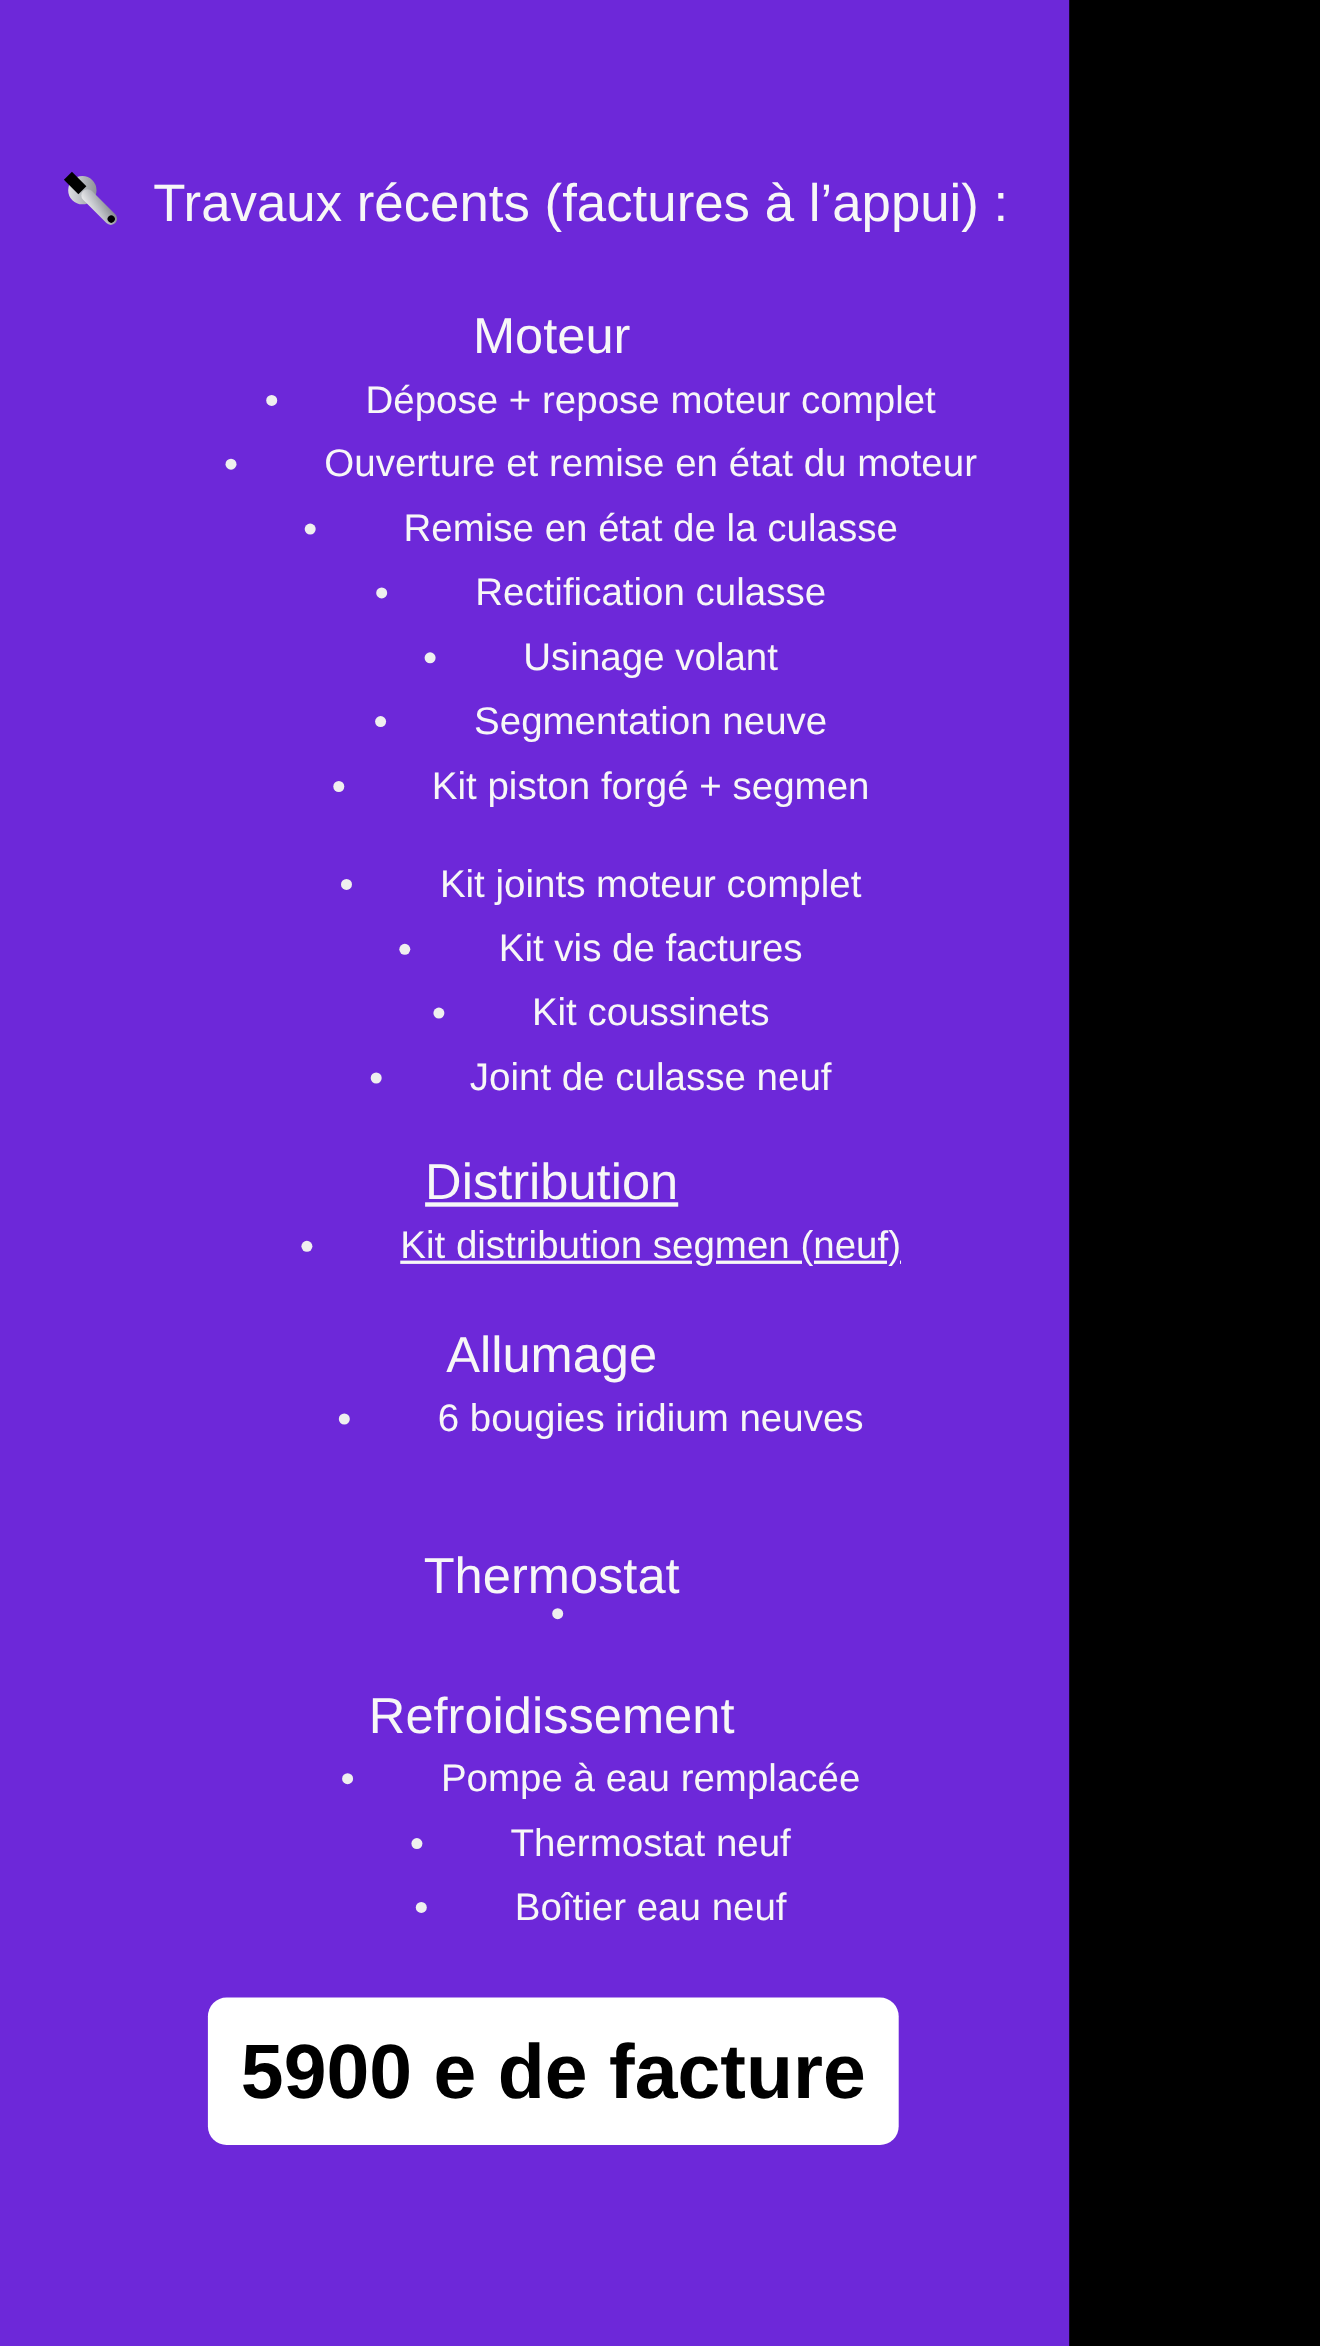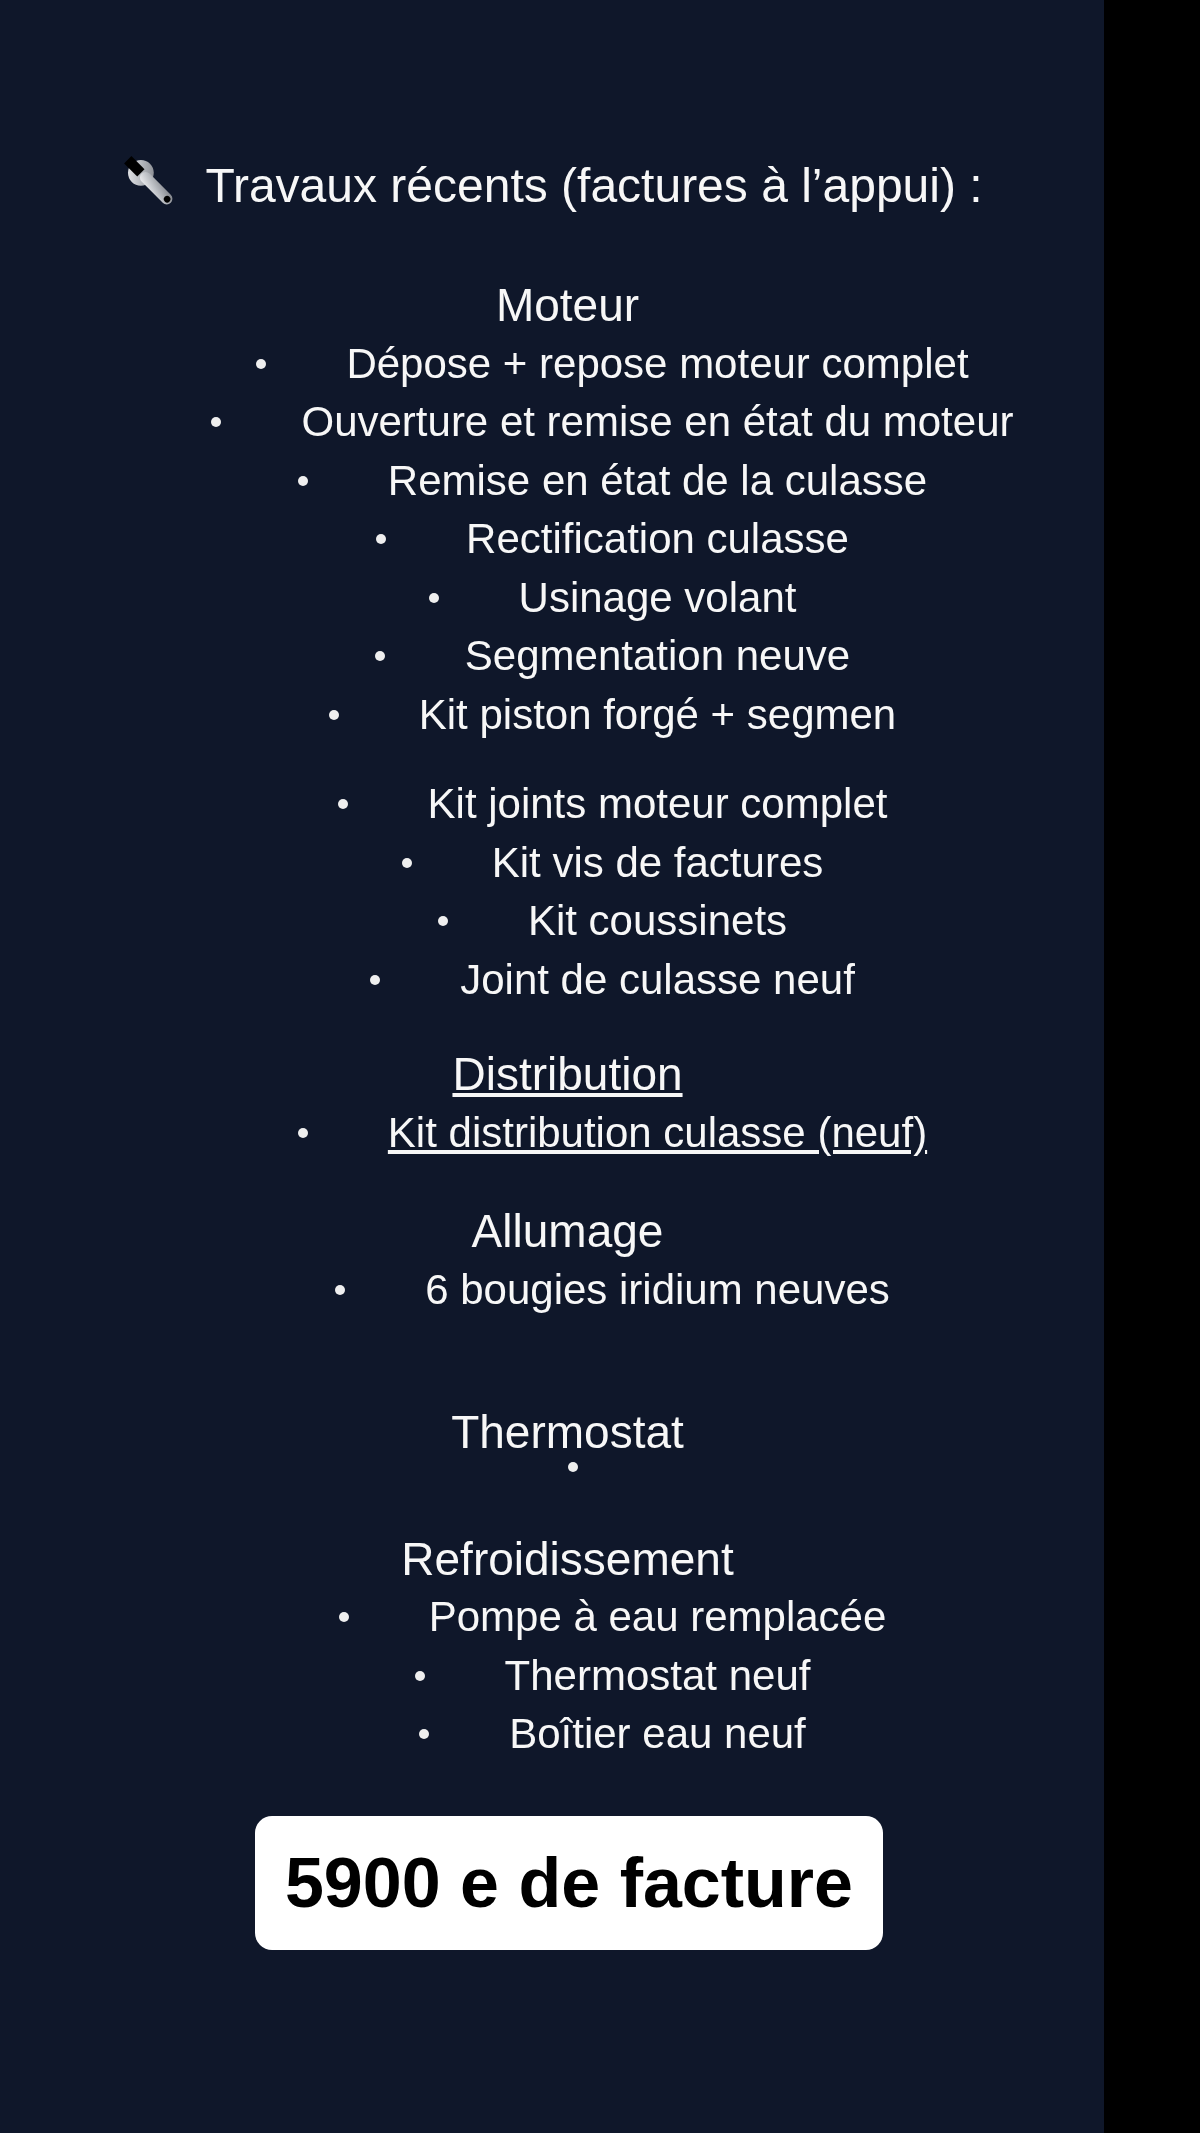--- a/index.html
+++ b/index.html
@@ -9,25 +9,25 @@
   }
   body {
     width: 1200px;
     height: 2133px;
     overflow: hidden;
     font-family: "Liberation Sans", sans-serif;
     color: #f7f7f7;
   }
   .canvas {
     position: relative;
-    width: 1104px;
+    width: 972px;
     height: 2133px;
     box-sizing: border-box;
     padding-top: 153px;
-    background: #0f172a;
+    background: #6d28d9;
   }
   
   .title-row {
     display: flex;
     justify-content: center;
     align-items: center;
     gap: 18px;
     font-size: 48px;
     line-height: 62px;
     white-space: nowrap;
@@ -64,21 +64,21 @@
     height: 10px;
     border-radius: 50%;
     background: #efefef;
     flex: 0 0 auto;
   }
   .bullet-gap {
     width: 80px;
     flex: 0 0 auto;
   }
   .item-text {
-    font-size: 42px;
+    font-size: 35px;
   }
   
   .section:nth-child(2) { margin-top: 31px; }
   .section:nth-child(3) { margin-top: 36px; text-decoration: underline; }
   .section:nth-child(4) { margin-top: 40px; }
   .section:nth-child(5) { margin-top: 84px; }
   .section:nth-child(6) { margin-top: 58px; }
   
   .badge-row {
     display: flex;
@@ -199,21 +199,21 @@
   </div>
 </div>
   </div>
 
   <div class="section">
     <div class="section-heading">Distribution</div>
     <div class="items">
   <div class="item-row">
     <span class="bullet-dot"></span>
     <span class="bullet-gap"></span>
-    <span class="item-text">Kit distribution culasse (neuf)</span>
+    <span class="item-text">Kit distribution segmen (neuf)</span>
   </div>
 </div>
   </div>
 
   <div class="section">
     <div class="section-heading">Allumage</div>
     <div class="items">
   <div class="item-row">
     <span class="bullet-dot"></span>
     <span class="bullet-gap"></span>

